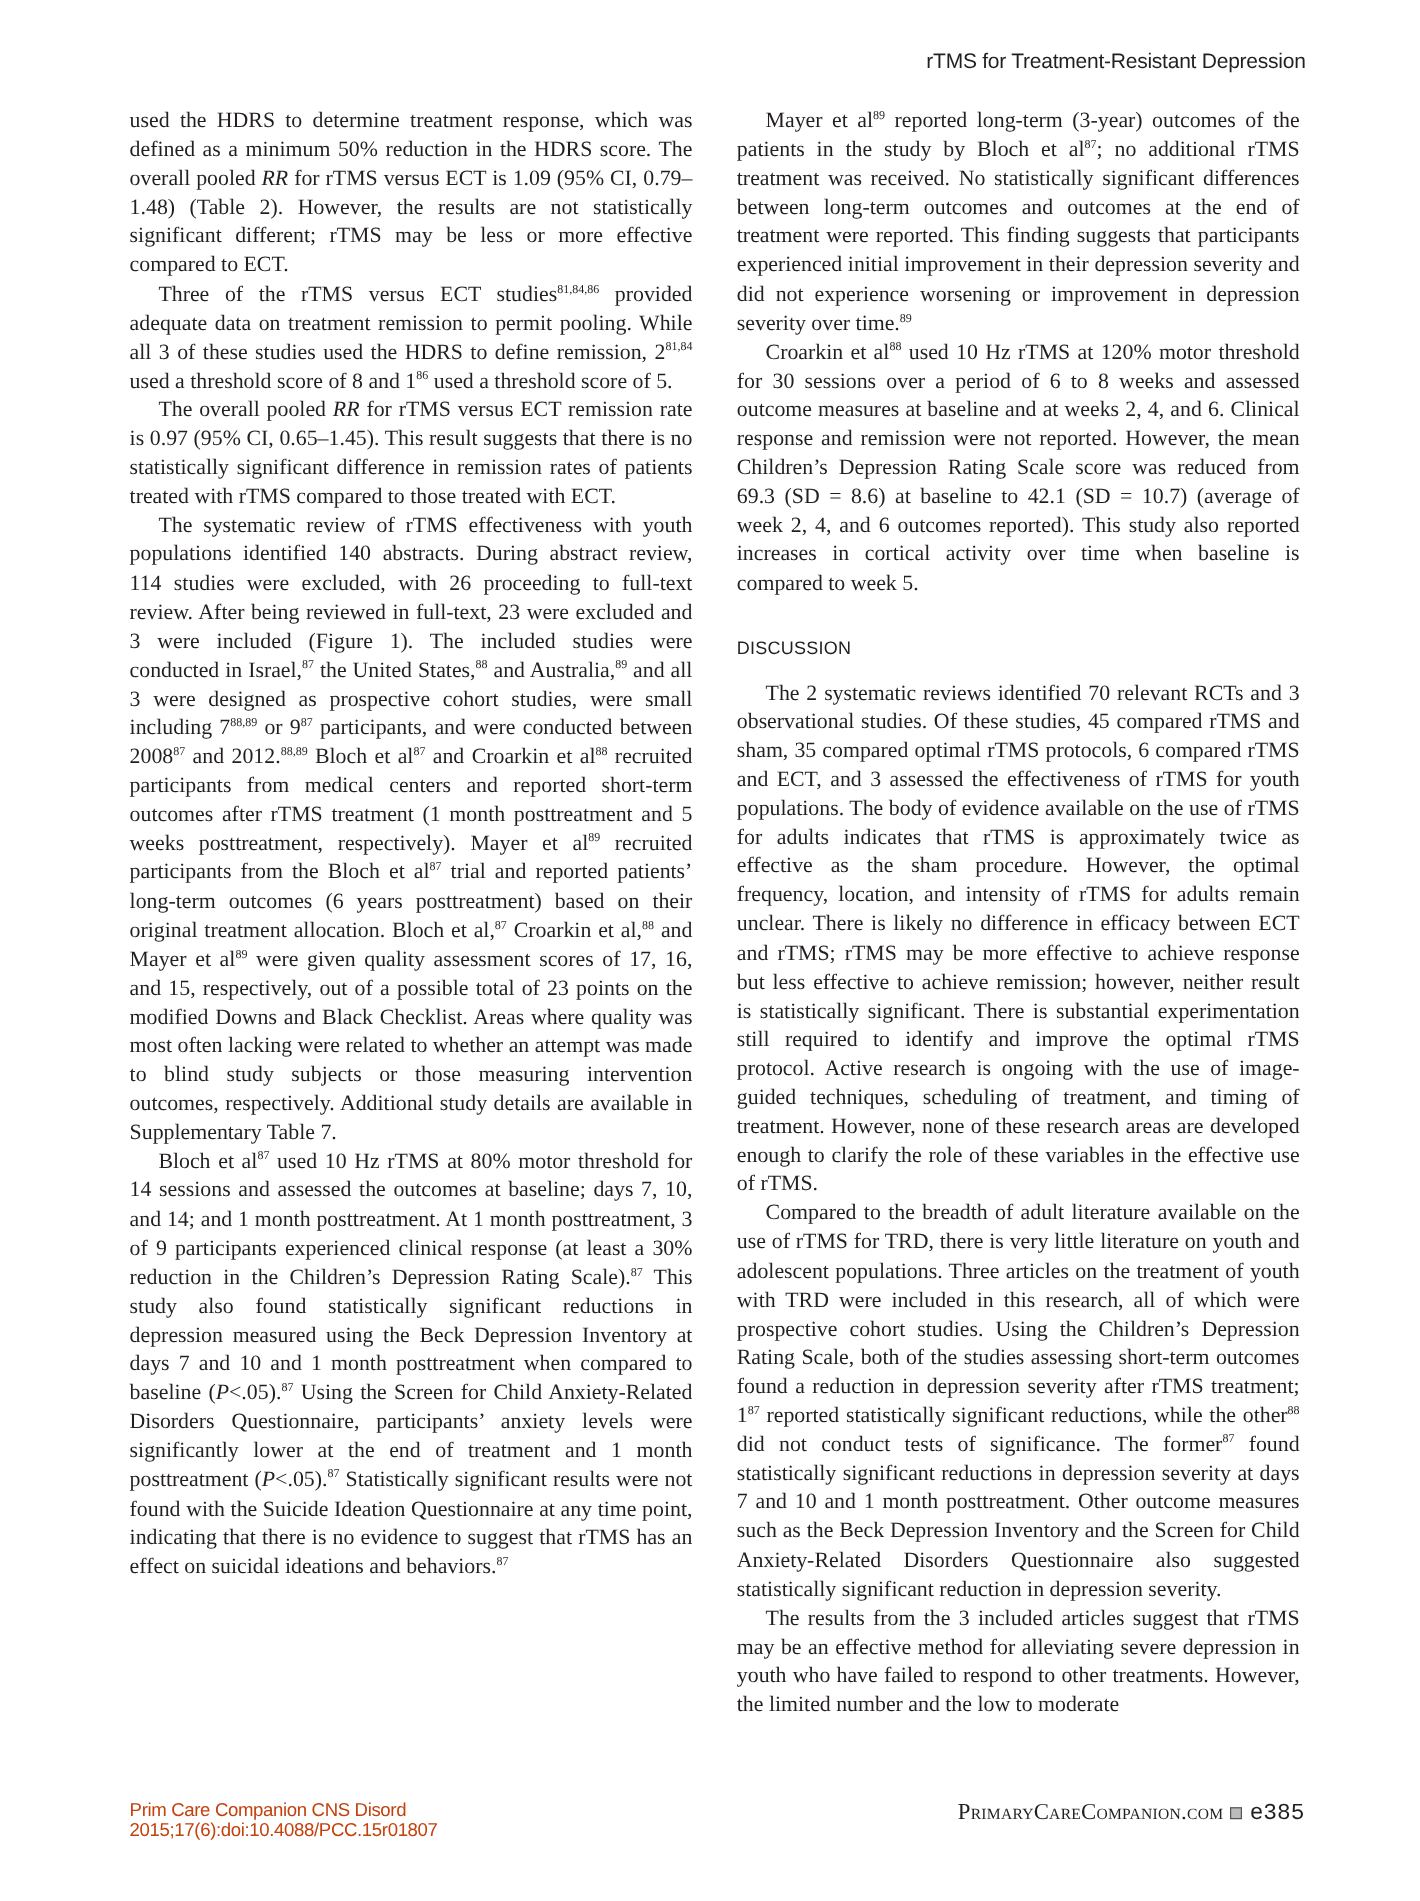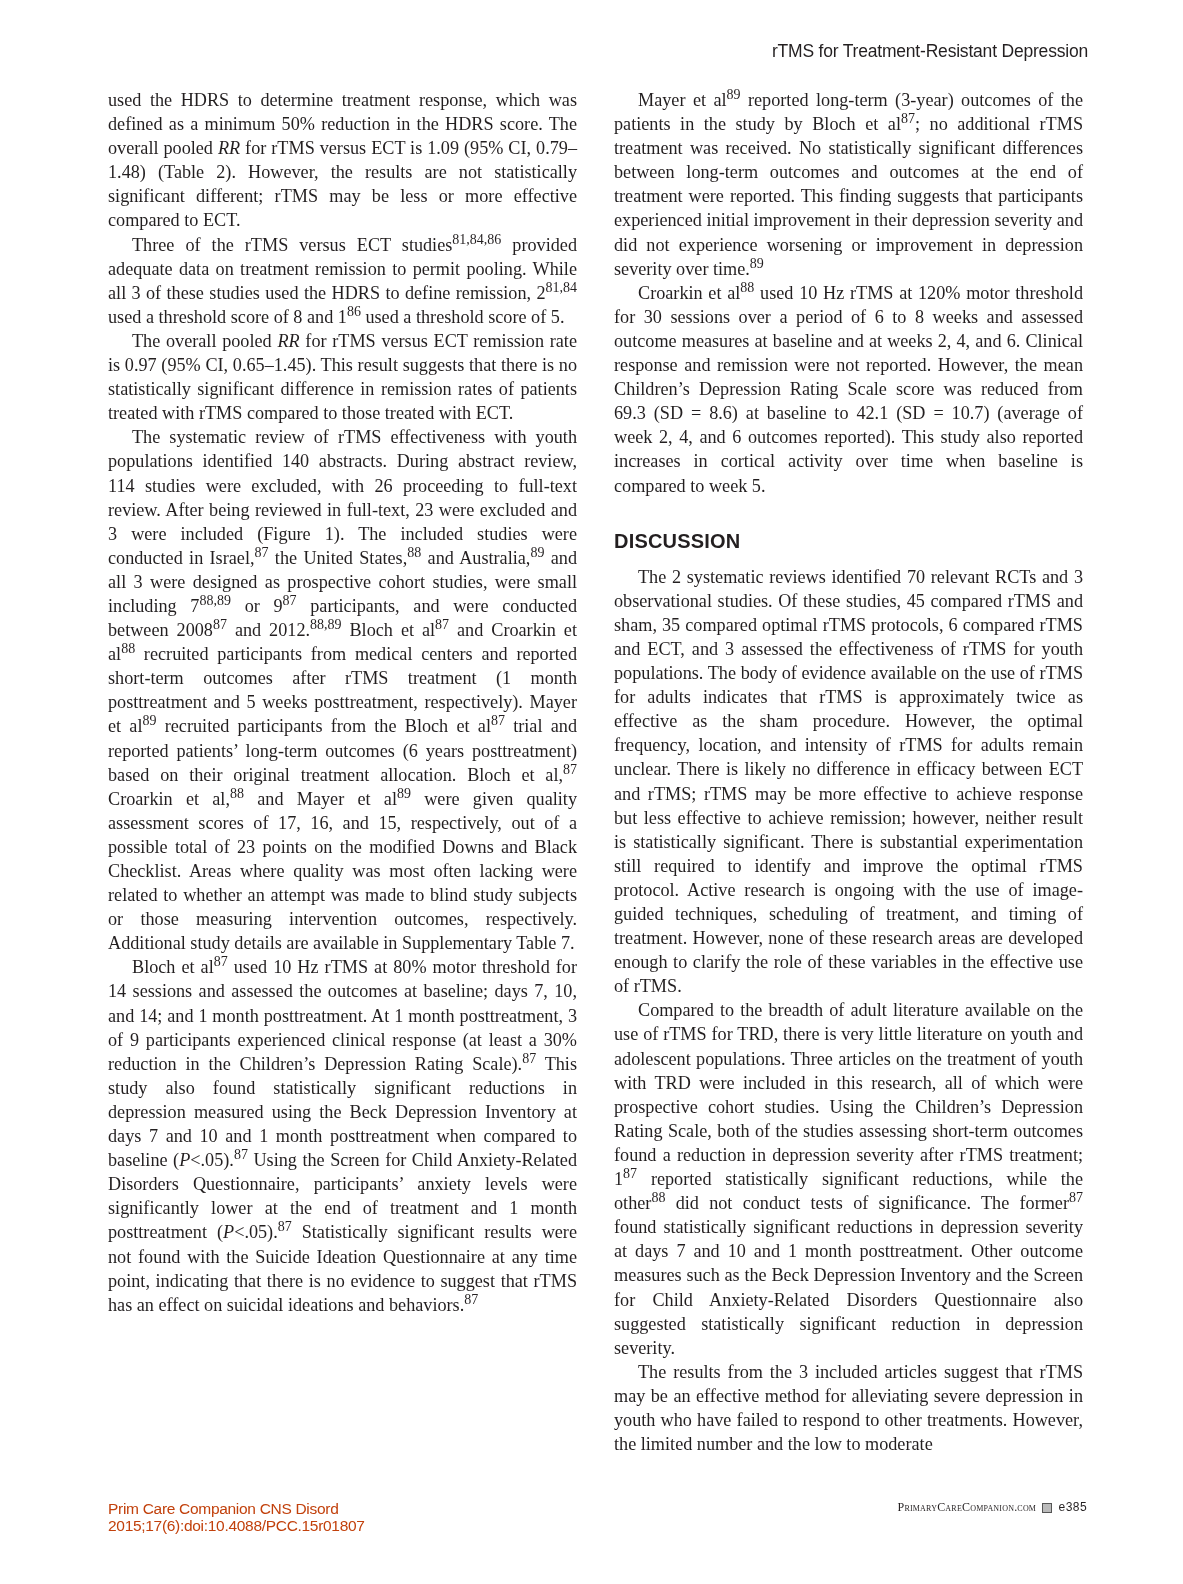--- a/index.html
+++ b/index.html
@@ -11,38 +11,38 @@
   }
   .col {
     position: absolute; top: 88px; width: 469px;
     font-family: "Liberation Serif", serif; font-size: 18.2px; line-height: 24.1px;
     text-align: justify; hyphens: none;
   }
   .col.left { left: 108px; }
   .col.right { left: 614px; }
   .col p { margin: 0; text-indent: 0; }
   .col p.indent { text-indent: 24px; }
-  .col sup { font-size: 14px; line-height: 0; vertical-align: 7px; }
+  .col sup { font-size: 10px; line-height: 0; vertical-align: 7px; }
   .col i { font-style: italic; margin-top: 20px; }
   .subhead {
     font-family: "Liberation Sans", sans-serif; font-weight: bold; font-size: 17.5px;
     margin: 23px 0 2px 0; letter-spacing: -0.2px; text-align: left;
   }
   .sechead {
-    font-family: "Liberation Sans", sans-serif; font-weight: bold; font-size: 20px;
+    font-family: "Liberation Sans", sans-serif; font-weight: normal; font-size: 15px;
     margin: 31px 0 12px 0; letter-spacing: 0.2px; text-align: left;
   }
   .footer-left {
     position: absolute; top: 1500px; left: 108px;
     font-family: "Liberation Sans", sans-serif; font-size: 15.5px; line-height: 17px; color: #c2410c;
     letter-spacing: -0.3px;
   }
   .footer-right {
     position: absolute; top: 1500px; right: 96px;
-    font-family: "Liberation Serif", serif; font-size: 12px; color: #231f20;
+    font-family: "Liberation Serif", serif; font-size: 19px; color: #231f20;
     display: flex; align-items: center; gap: 6px;
   }
   .footer-right .site { font-variant: small-caps; letter-spacing: 0.2px; }
   .footer-right .sep {
     display: inline-block; width: 10px; height: 10px; border: 1.5px solid #555; background: #bbb;
     box-sizing: border-box;
   }
   .footer-right .page { font-family: Liberation Mono, monospace; }
 </style>
 </head>

